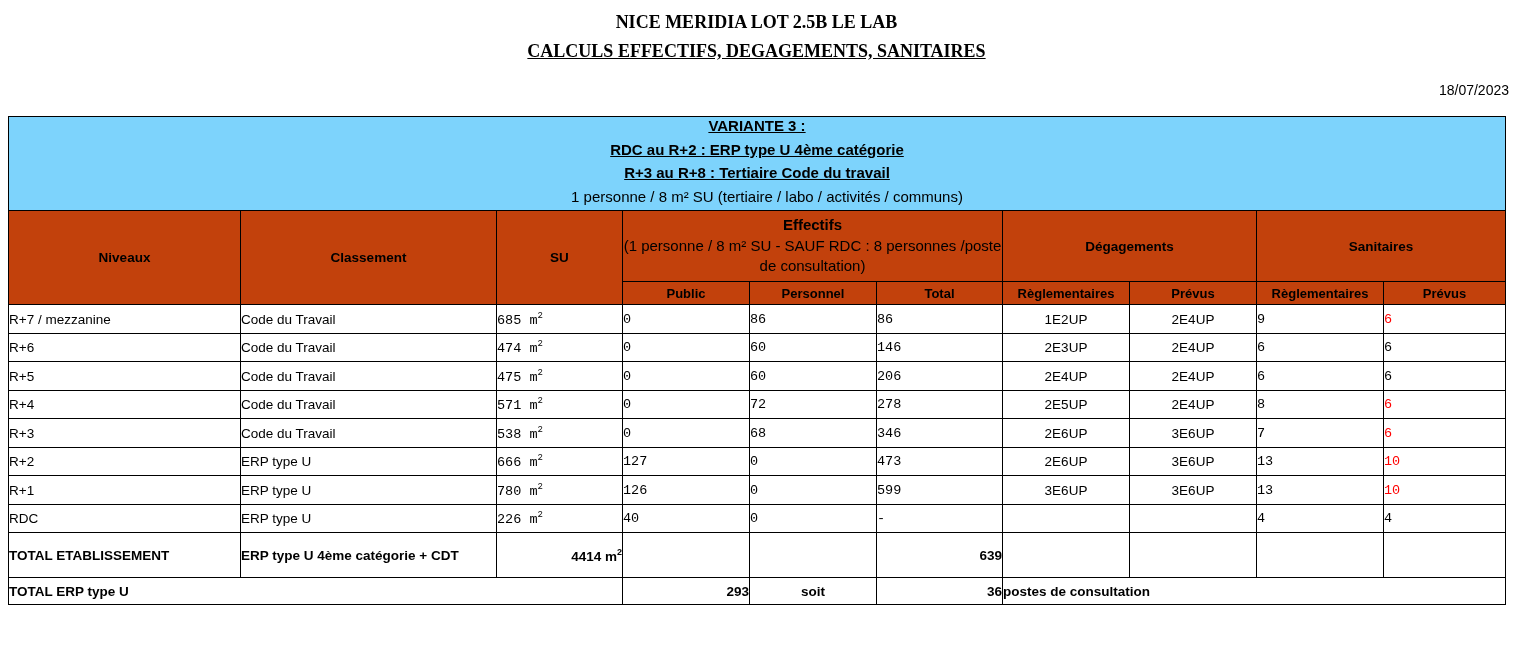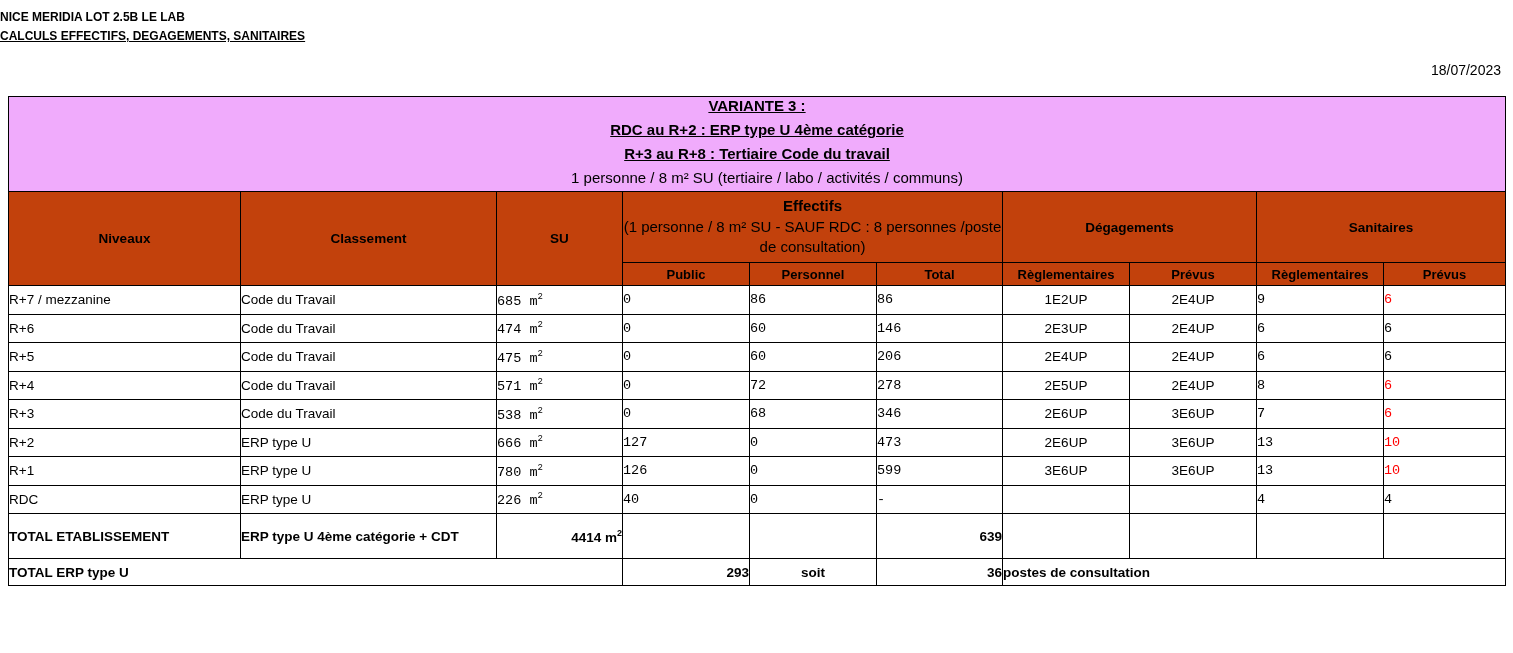--- a/index.html
+++ b/index.html
@@ -9,52 +9,53 @@
   }
   body {
     width: 1513px;
     height: 653px;
     font-family: "Liberation Sans", sans-serif;
     color: #000000;
     position: relative;
     overflow: hidden;
   }
   .doc-title {
-    text-align: left;
-    font-weight: bold;
-    font-size: 12px;
+    text-align: center;
+    font-weight: bold;
+    font-size: 18px;
     line-height: 1.6;
     padding-top: 8px;
+    font-family: Liberation Serif, serif;
   }
   .doc-title .line2 {
     text-decoration: underline;
   }
   .doc-date {
     text-align: right;
     font-size: 14px;
-    padding-right: 12px;
+    padding-right: 4px;
     padding-top: 16px;
   }
   .table-wrap {
     margin: 18px 8px 0 8px;
   }
   table.main {
     border-collapse: collapse;
     width: 1497px;
     table-layout: fixed;
   }
   table.main td, table.main th {
     border: 1px solid #000000;
     padding: 0;
     font-size: 13.5px;
     vertical-align: middle;
   }
   
   .variante {
-    background: #f0abfc;
+    background: #7dd3fc;
     text-align: center;
     padding: 12px 4px 14px 4px;
   }
   .variante .v1 {
     font-weight: bold;
     font-size: 15px;
     text-decoration: underline;
     display: inline-block;
     margin-bottom: 4px;
   }

